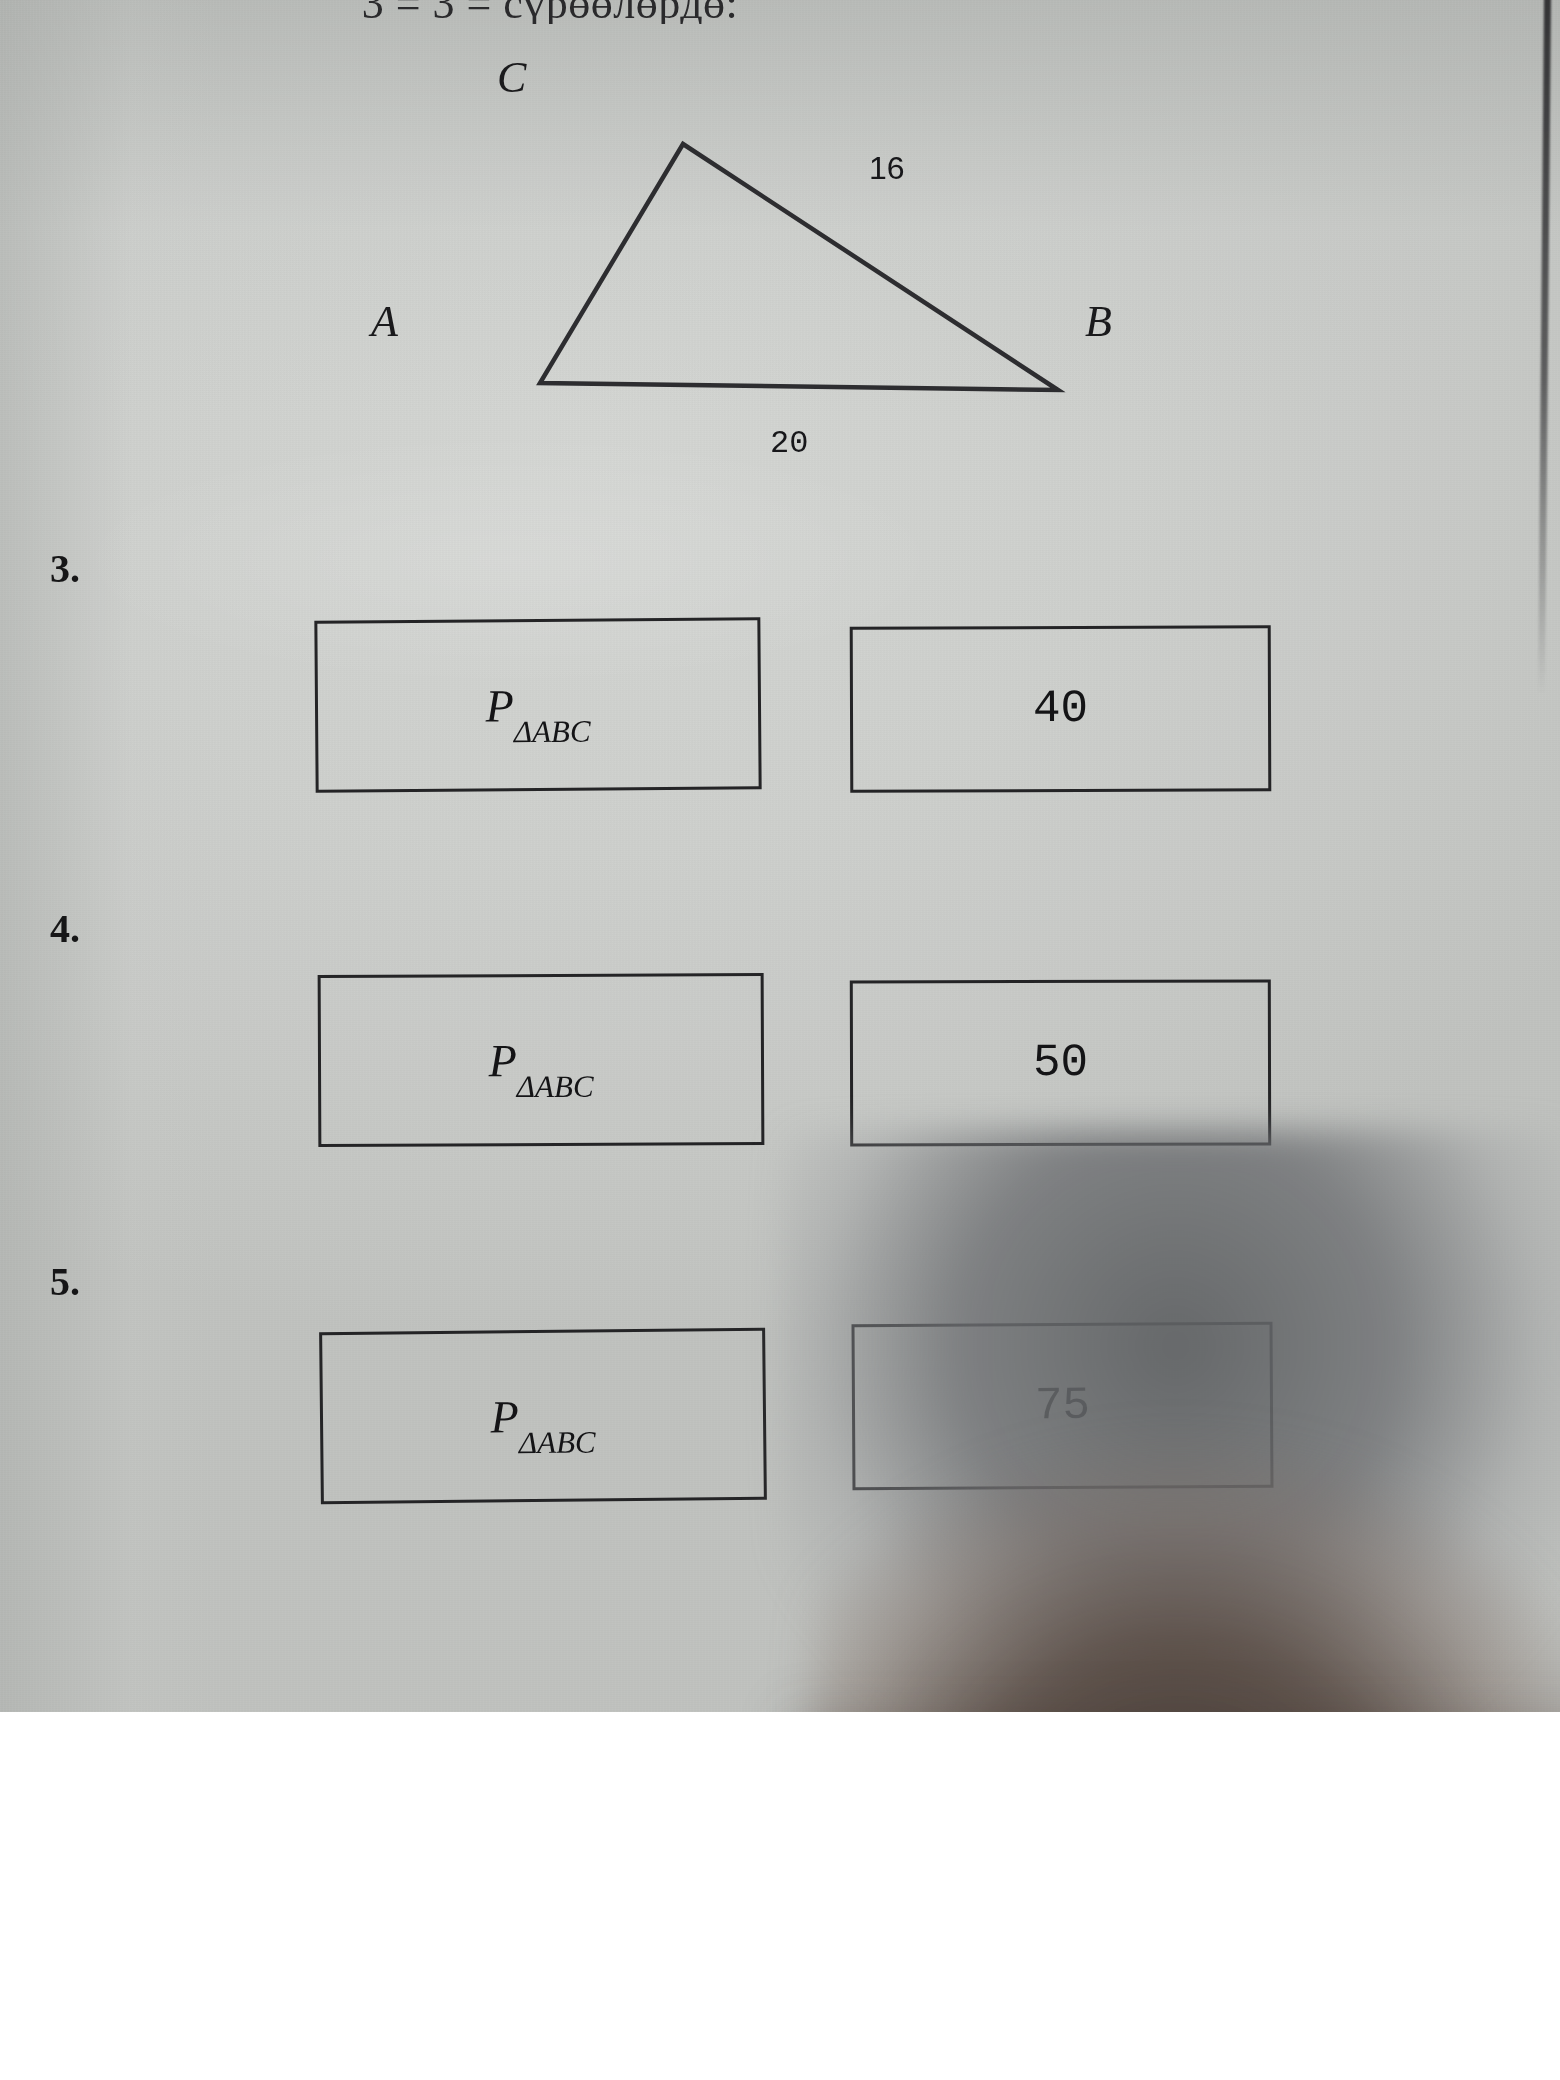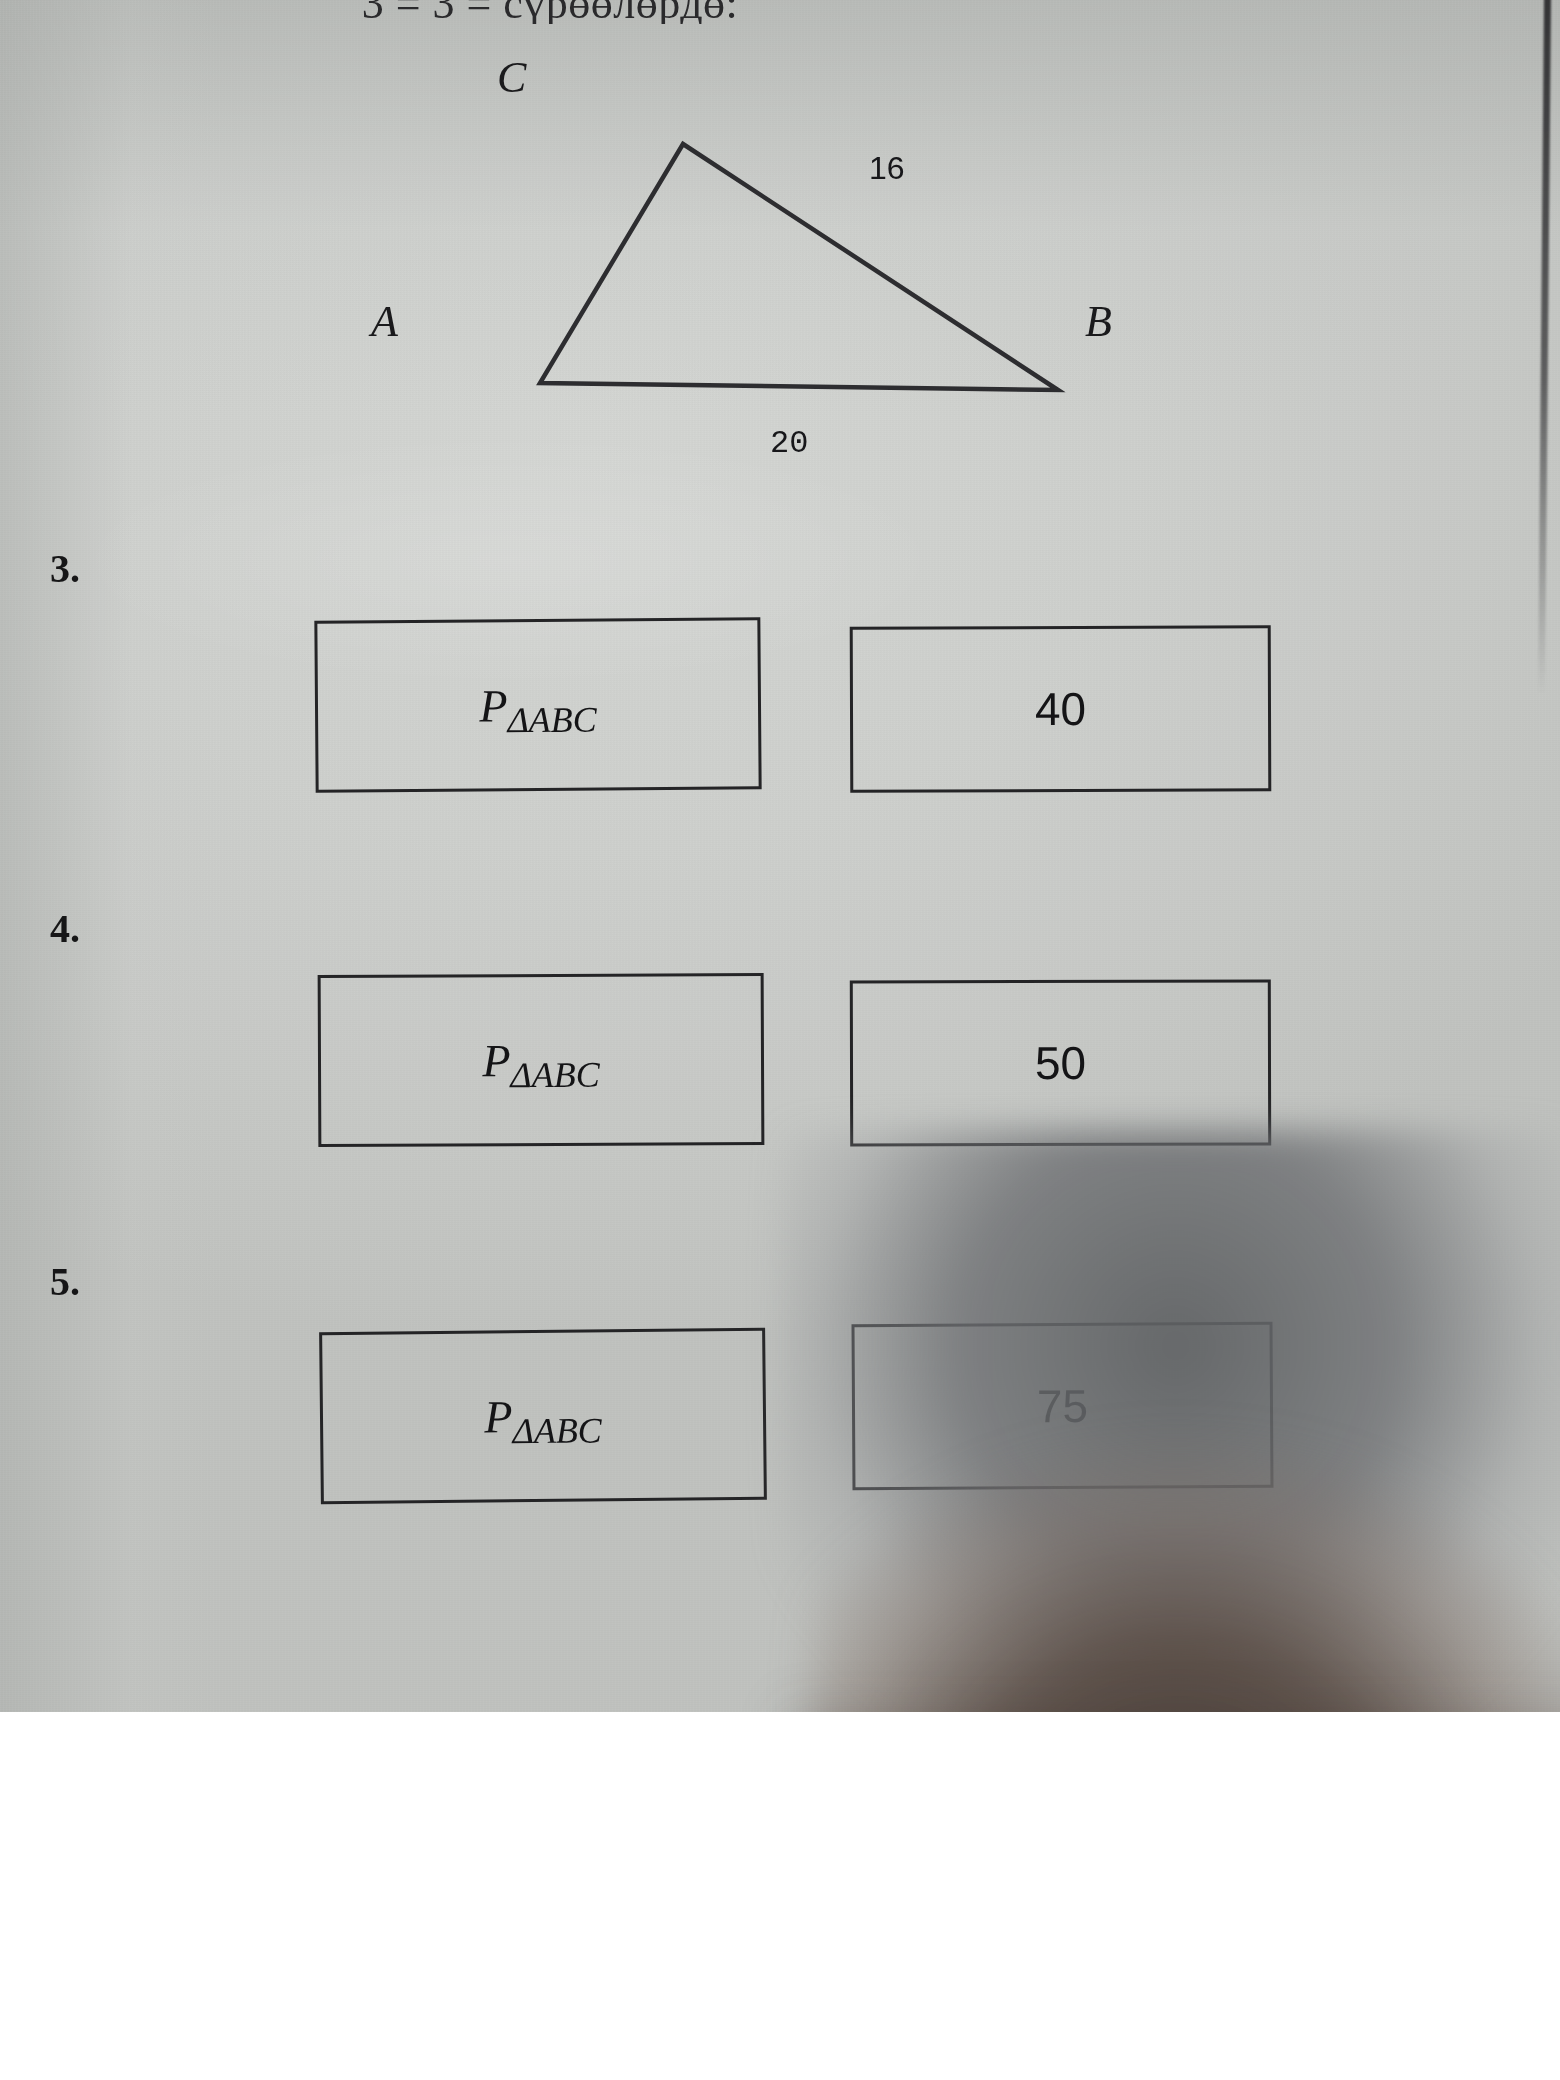--- a/index.html
+++ b/index.html
@@ -148,28 +148,28 @@
   .p-expr {
     font-family: "Liberation Serif", serif;
     font-style: italic;
     font-size: 46px;
     color: #141416;
     white-space: nowrap;
     display: inline-flex;
     align-items: baseline;
   }
   .p-expr .sub {
-    font-size: 36px;
+    font-size: 31px;
     position: relative;
-    top: 11px;
+    top: 21px;
     letter-spacing: 0px;
   }
 
   .num-val {
-    font-family: Liberation Sans, sans-serif;
+    font-family: Liberation Mono, monospace;
     font-size: 46px;
     color: #141416;
   }
 
   svg.tri { position: absolute; left: 0; top: 0; overflow: visible; }
 </style>
 </head>
 <body>
 
 <div id="page">

